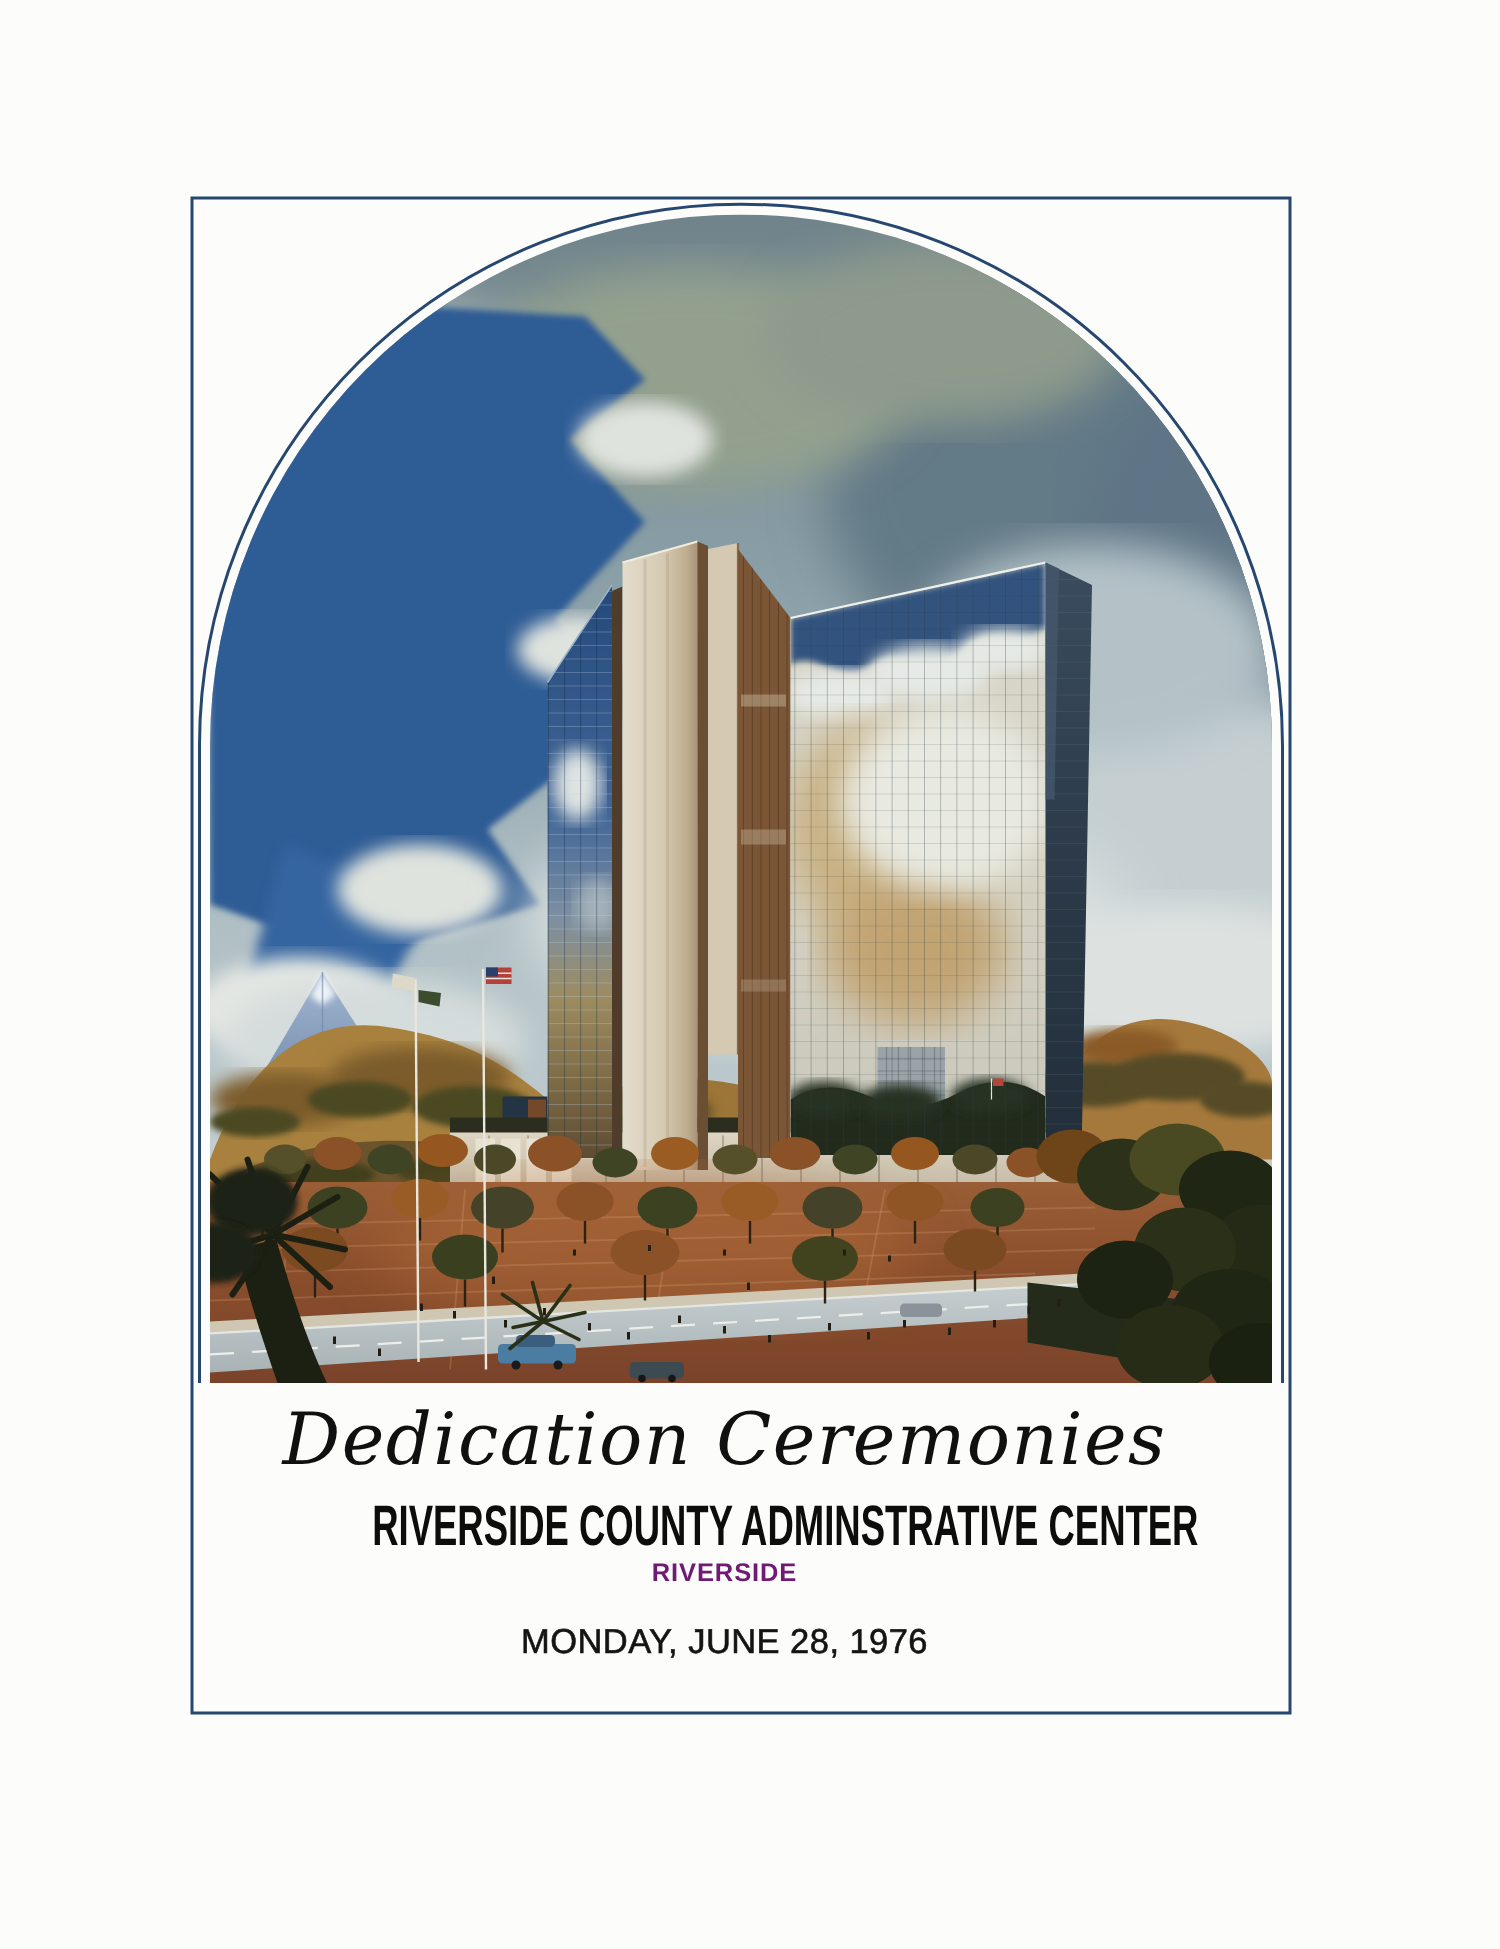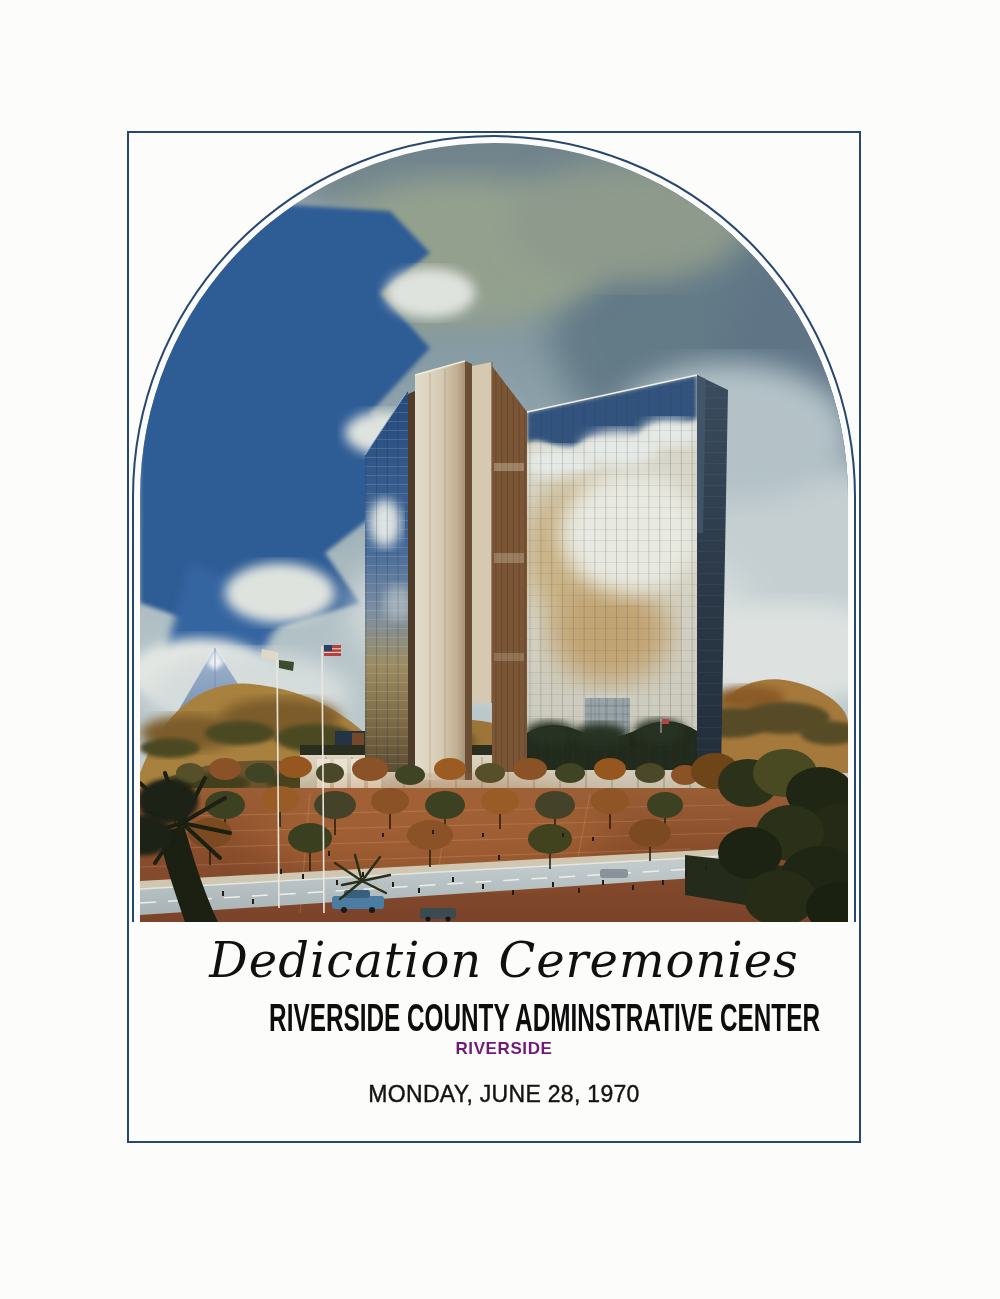--- a/index.html
+++ b/index.html
@@ -7,21 +7,21 @@
   .page{
     position:relative;width:1000px;height:1299px;margin:0 auto;
     background:#fcfcfa;overflow:hidden;
     font-family:"Liberation Sans", sans-serif;color:#141414;
   }
   .frame{
     position:absolute;left:127px;top:131px;width:734px;height:1012px;
     border:2px solid #26476f;box-sizing:border-box;
   }
   .art{position:absolute;left:130px;top:133px;width:728px;height:792px;}
-  .titles{position:absolute;left:137px;top:0;width:734px;height:1265px;pointer-events:none;}
+  .titles{position:absolute;left:116px;top:0;width:734px;height:1265px;pointer-events:none;}
   .titles > div{position:absolute;left:0;width:100%;text-align:center;white-space:nowrap;}
   .script-title{
     top:932px;font-family:"DejaVu Serif", serif;font-style:italic;
     font-size:48px;letter-spacing:1px;color:#101010;
   }
   .main-title{
     top:997px;font-weight:bold;font-size:38px;letter-spacing:0px;
     transform:scaleX(0.64);transform-origin:50% 50%;color:#0d0d0d;
   }
   .city-title{
@@ -421,16 +421,16 @@
           <path d="M232,748 L210,766"></path>
         </g>
       </g>
     </g>
   </svg>
 
   <div class="titles">
     <div class="script-title">Dedication Ceremonies</div>
     <div class="main-title">RIVERSIDE COUNTY ADMINSTRATIVE CENTER</div>
     <div class="city-title">RIVERSIDE</div>
-    <div class="date-line">MONDAY, JUNE 28, 1970</div>
+    <div class="date-line">MONDAY, JUNE 28, 1976</div>
   </div>
 
 </div>
 
 </body></html>

